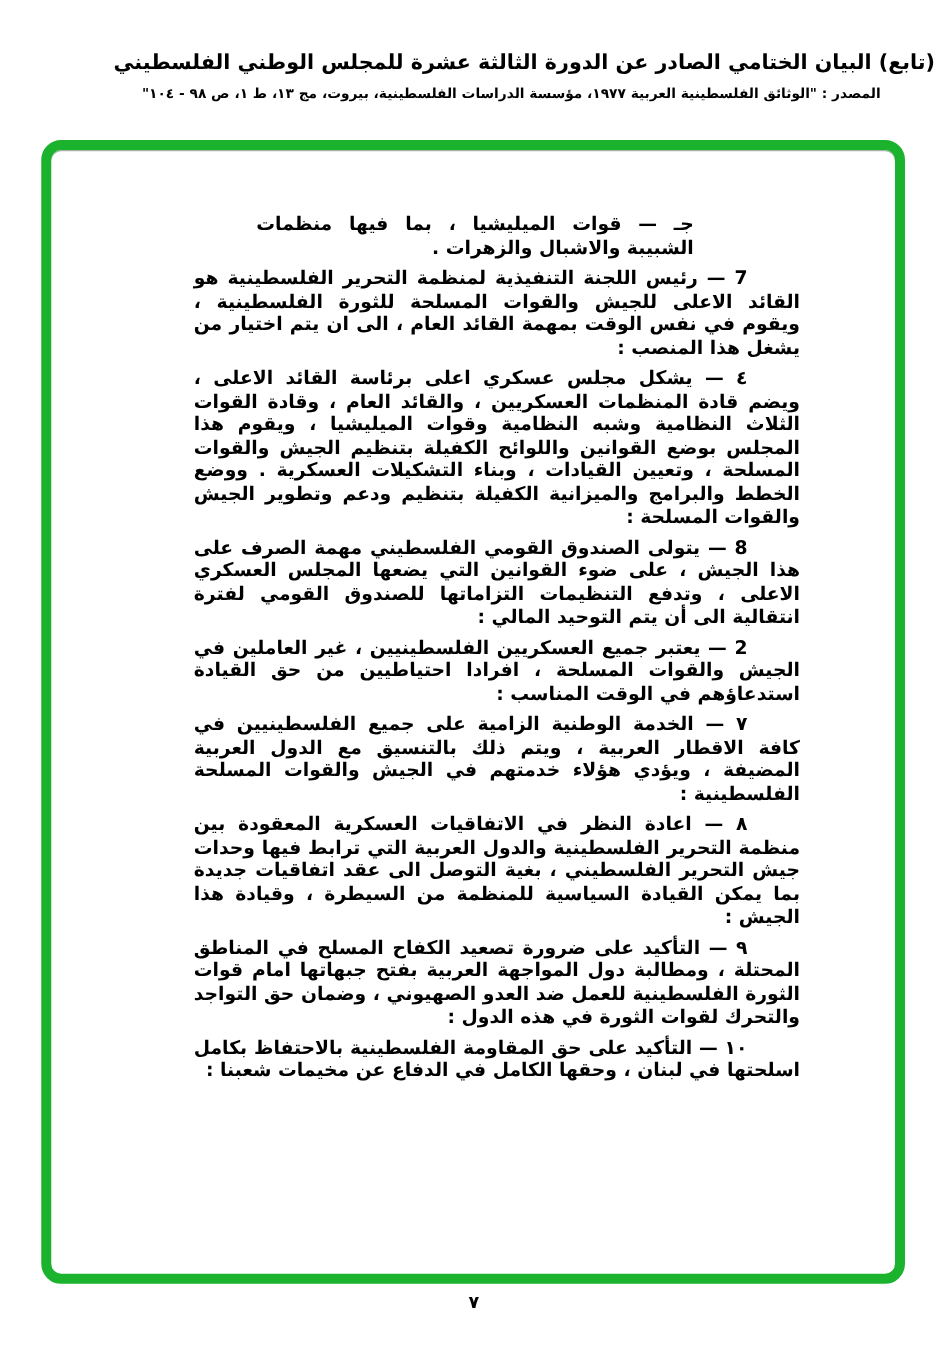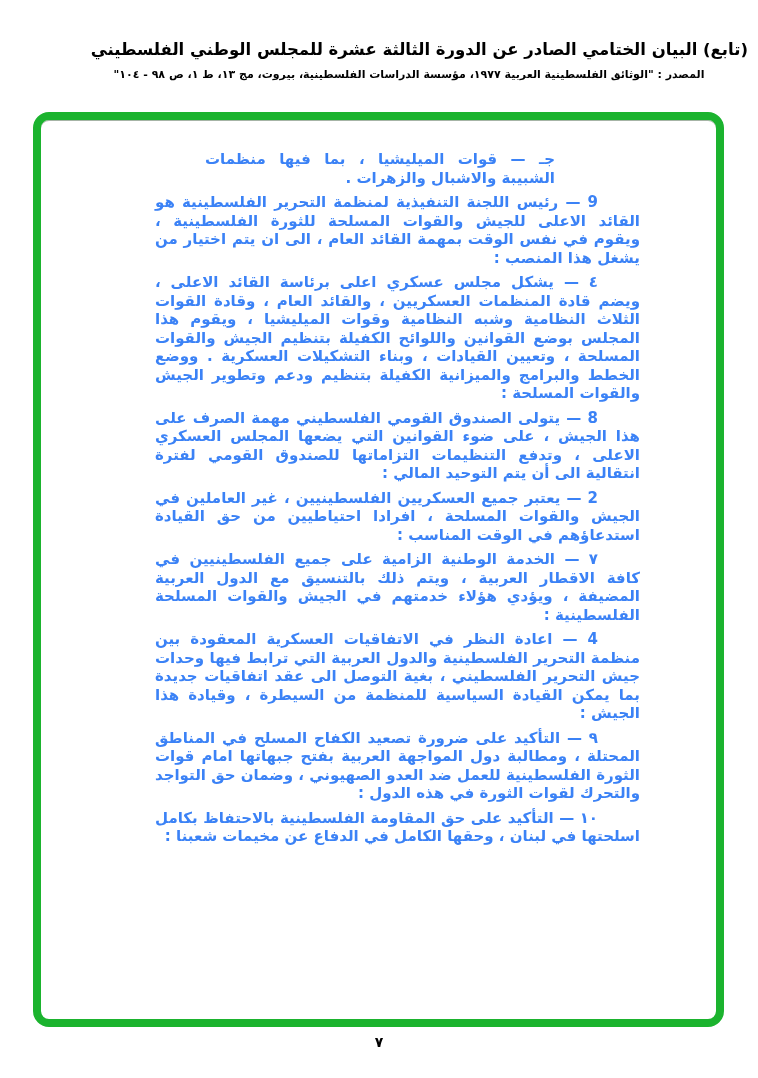--- a/index.html
+++ b/index.html
@@ -93,27 +93,27 @@
 
 <div class="page">
 
   <div class="header">
     <div class="title">(تابع) البيان الختامي الصادر عن الدورة الثالثة عشرة للمجلس الوطني الفلسطيني</div>
     <div class="source">المصدر :  "الوثائق الفلسطينية العربية ١٩٧٧، مؤسسة الدراسات الفلسطينية، بيروت، مج ١٣، ط ١، ص ٩٨ - ١٠٤"</div>
   </div>
 
   <div class="doc-frame" style="border-color: rgb(27, 179, 46);"></div>
 
-  <div class="content" style="color: #3b82f6;">
+  <div class="content" style="color: #000000; margin-top: 20px;">
     <p class="subitem">جـ — قوات الميليشيا ، بما فيها منظمات الشبيبة والاشبال والزهرات .</p>
-    <p>9 — رئيس اللجنة التنفيذية لمنظمة التحرير الفلسطينية هو القائد الاعلى للجيش والقوات المسلحة للثورة الفلسطينية ، ويقوم في نفس الوقت بمهمة القائد العام ، الى ان يتم اختيار من يشغل هذا المنصب :</p>
+    <p>7 — رئيس اللجنة التنفيذية لمنظمة التحرير الفلسطينية هو القائد الاعلى للجيش والقوات المسلحة للثورة الفلسطينية ، ويقوم في نفس الوقت بمهمة القائد العام ، الى ان يتم اختيار من يشغل هذا المنصب :</p>
     <p>٤ — يشكل مجلس عسكري اعلى برئاسة القائد الاعلى ، ويضم قادة المنظمات العسكريين ، والقائد العام ، وقادة القوات الثلاث النظامية وشبه النظامية وقوات الميليشيا ، ويقوم هذا المجلس بوضع القوانين واللوائح الكفيلة بتنظيم الجيش والقوات المسلحة ، وتعيين القيادات ، وبناء التشكيلات العسكرية . ووضع الخطط والبرامج والميزانية الكفيلة بتنظيم ودعم وتطوير الجيش والقوات المسلحة :</p>
     <p>8 — يتولى الصندوق القومي الفلسطيني مهمة الصرف على هذا الجيش ، على ضوء القوانين التي يضعها المجلس العسكري الاعلى ، وتدفع التنظيمات التزاماتها للصندوق القومي لفترة انتقالية الى أن يتم التوحيد المالي :</p>
     <p>2 — يعتبر جميع العسكريين الفلسطينيين ، غير العاملين في الجيش والقوات المسلحة ، افرادا احتياطيين من حق القيادة استدعاؤهم في الوقت المناسب :</p>
     <p>٧ — الخدمة الوطنية الزامية على جميع الفلسطينيين في كافة الاقطار العربية ، ويتم ذلك بالتنسيق مع الدول العربية المضيفة ، ويؤدي هؤلاء خدمتهم في الجيش والقوات المسلحة الفلسطينية :</p>
-    <p>4 — اعادة النظر في الاتفاقيات العسكرية المعقودة بين منظمة التحرير الفلسطينية والدول العربية التي ترابط فيها وحدات جيش التحرير الفلسطيني ، بغية التوصل الى عقد اتفاقيات جديدة بما يمكن القيادة السياسية للمنظمة من السيطرة ، وقيادة هذا الجيش :</p>
+    <p>٨ — اعادة النظر في الاتفاقيات العسكرية المعقودة بين منظمة التحرير الفلسطينية والدول العربية التي ترابط فيها وحدات جيش التحرير الفلسطيني ، بغية التوصل الى عقد اتفاقيات جديدة بما يمكن القيادة السياسية للمنظمة من السيطرة ، وقيادة هذا الجيش :</p>
     <p>٩ — التأكيد على ضرورة تصعيد الكفاح المسلح في المناطق المحتلة ، ومطالبة دول المواجهة العربية بفتح جبهاتها امام قوات الثورة الفلسطينية للعمل ضد العدو الصهيوني ، وضمان حق التواجد والتحرك لقوات الثورة في هذه الدول :</p>
     <p>١٠ — التأكيد على حق المقاومة الفلسطينية بالاحتفاظ بكامل اسلحتها في لبنان ، وحقها الكامل في الدفاع عن مخيمات شعبنا :</p>
   </div>
 
   <div class="page-number">٧</div>
 
 </div>
 
 </body></html>

